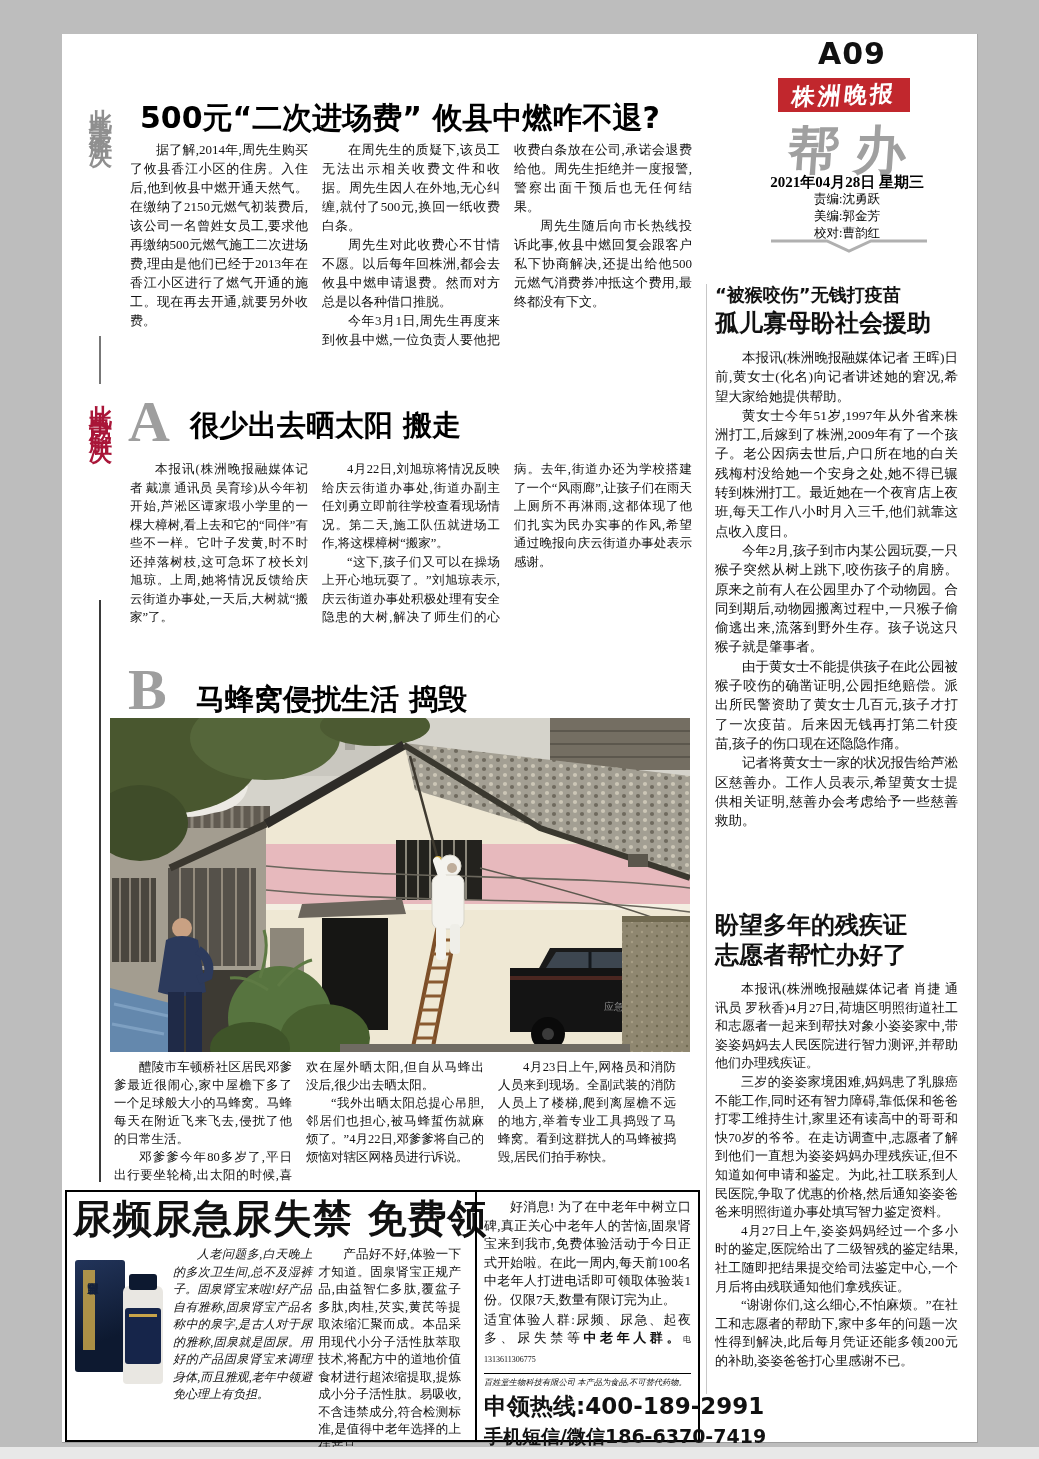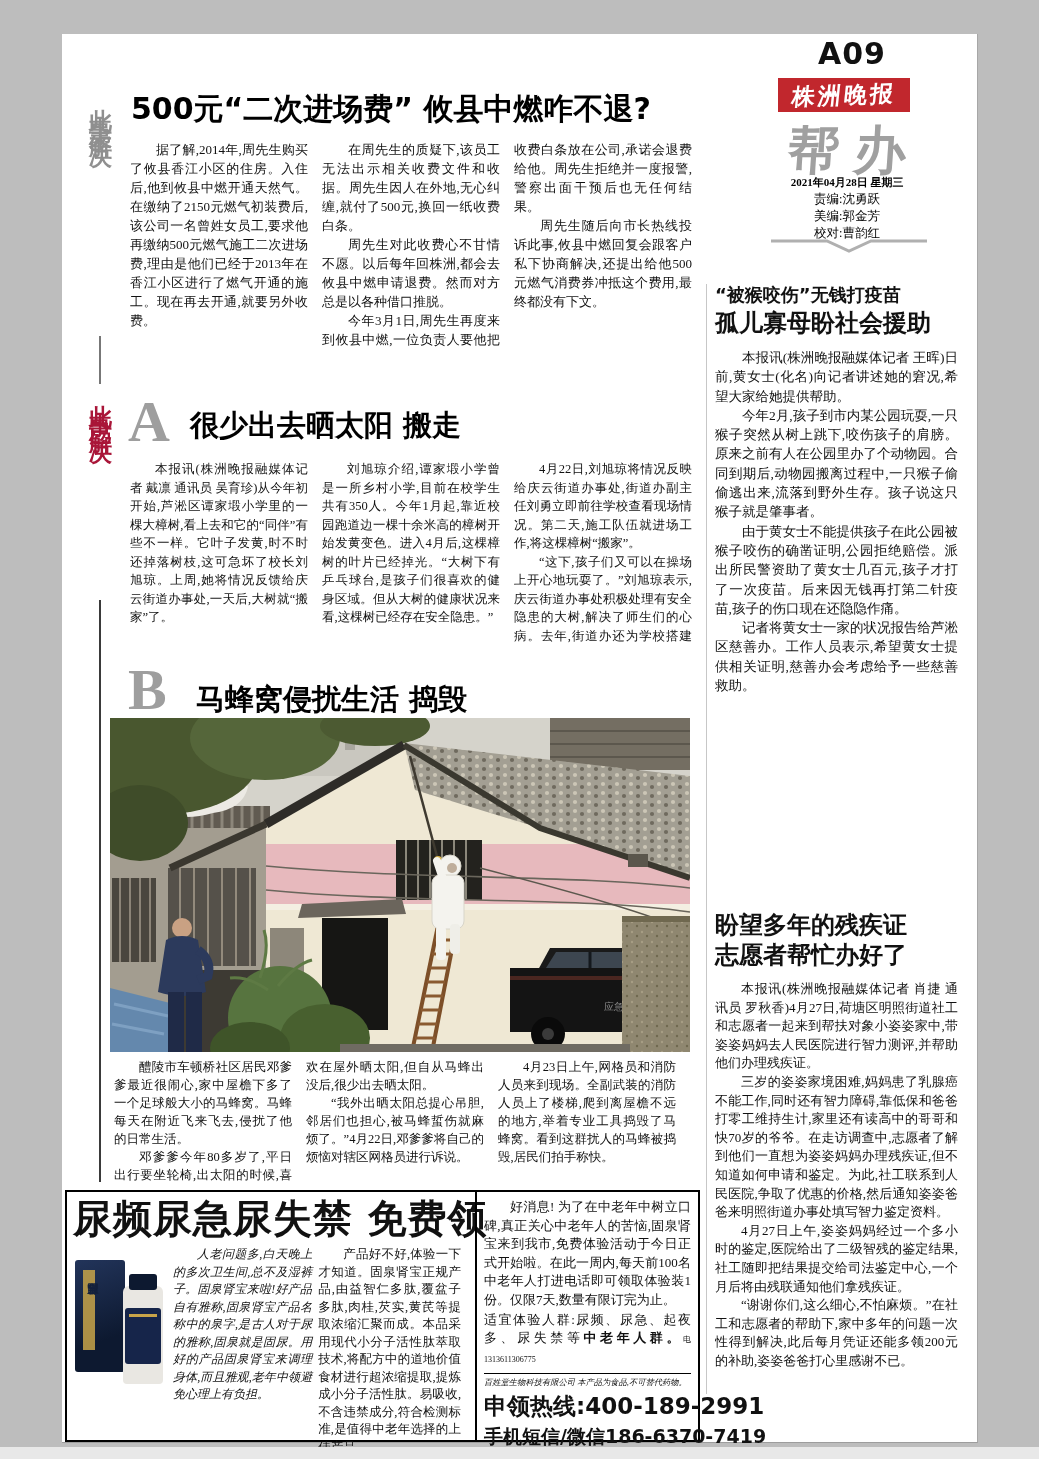--- a/index.html
+++ b/index.html
@@ -23,21 +23,21 @@
     font-family:"DejaVu Sans","Liberation Sans",sans-serif;font-weight:bold;font-size:30px;letter-spacing:1px;}
   .logo{position:absolute;left:716px;top:44px;width:132px;height:34px;background:#c1272d;
     display:flex;align-items:center;justify-content:center;}
   .logo span{color:#fff;font-weight:bold;font-size:23px;letter-spacing:3px;
     transform:skewX(-8deg) rotate(-2deg);font-family:"Liberation Serif",serif;}
   .section-name{position:absolute;left:700px;top:82px;width:170px;text-align:center;
     font-size:52px;font-weight:bold;color:#a0a0a0;letter-spacing:14px;text-indent:14px;
     transform:skewX(-4deg);font-family:"Liberation Serif",serif;}
   .dateblock{position:absolute;left:690px;top:140px;width:190px;text-align:center;
     font-size:12.5px;line-height:17px;color:#000;}
-  .dateblock .d0{font-size:11px;font-weight:bold;}
+  .dateblock .d0{font-size:15px;font-weight:bold;}
   .chevron{position:absolute;left:707px;top:204px;}
 
   
   .vlab{position:absolute;writing-mode:vertical-rl;text-orientation:upright;
     font-weight:bold;font-size:23px;letter-spacing:9px;
     font-family:"DejaVu Sans","Liberation Sans",sans-serif;}
   .vlab.unres{left:24px;top:56px;color:#8f8f8f;}
   .vlab.res{left:24px;top:352px;color:#a91538;}
   .vline1{position:absolute;left:37px;top:302px;width:2px;height:48px;background:#777;}
   .vline2{position:absolute;left:37px;top:566px;width:2px;height:582px;background:#3a3a3a;}
@@ -132,35 +132,34 @@
   </div>
   <svg class="chevron" width="160" height="16">
     <polyline points="2,3 58,3 80,13 102,3 158,3" fill="none" stroke="#b0b0b0" stroke-width="3"></polyline>
   </svg>
 
   <div class="vlab unres">此事未解决</div>
   <div class="vline1"></div>
   <div class="vlab res">此事已解决</div>
   <div class="vline2"></div>
 
-  <h1 class="headline-main" style="margin:3px">500元“二次进场费” 攸县中燃咋不退?</h1>
+  <h1 class="headline-main" style="margin:12px">500元“二次进场费” 攸县中燃咋不退?</h1>
   <div class="body-cols b1">
     <p>据了解,2014年,周先生购买了攸县香江小区的住房。入住后,他到攸县中燃开通天然气。在缴纳了2150元燃气初装费后,该公司一名曾姓女员工,要求他再缴纳500元燃气施工二次进场费,理由是他们已经于2013年在香江小区进行了燃气开通的施工。现在再去开通,就要另外收费。</p>
     <p>在周先生的质疑下,该员工无法出示相关收费文件和收据。周先生因人在外地,无心纠缠,就付了500元,换回一纸收费白条。</p>
     <p>周先生对此收费心不甘情不愿。以后每年回株洲,都会去攸县中燃申请退费。然而对方总是以各种借口推脱。</p>
     <p>今年3月1日,周先生再度来到攸县中燃,一位负责人要他把收费白条放在公司,承诺会退费给他。周先生拒绝并一度报警,警察出面干预后也无任何结果。</p>
     <p>周先生随后向市长热线投诉此事,攸县中燃回复会跟客户私下协商解决,还提出给他500元燃气消费券冲抵这个费用,最终都没有下文。</p>
 
   </div>
 
   <div class="big-letter la">A</div>
   <h2 class="headline-sub ha" style="margin:0">很少出去晒太阳 搬走</h2>
   <div class="body-cols b2">
     <p>本报讯(株洲晚报融媒体记者 戴凛 通讯员 吴育珍)从今年初开始,芦淞区谭家塅小学里的一棵大樟树,看上去和它的“同伴”有些不一样。它叶子发黄,时不时还掉落树枝,这可急坏了校长刘旭琼。上周,她将情况反馈给庆云街道办事处,一天后,大树就“搬家”了。</p>
-    <p>刘旭琼介绍,谭家塅小学曾是一所乡村小学,目前在校学生共有350人。今年1月起,靠近校园跑道边一棵十余米高的樟树开始发黄变色。进入4月后,这棵樟树的叶片已经掉光。“大树下有乒乓球台,是孩子们很喜欢的健身区域。但从大树的健康状况来看,这棵树已经存在安全隐患。”</p>
     <p>4月22日,刘旭琼将情况反映给庆云街道办事处,街道办副主任刘勇立即前往学校查看现场情况。第二天,施工队伍就进场工作,将这棵樟树“搬家”。</p>
     <p>“这下,孩子们又可以在操场上开心地玩耍了。”刘旭琼表示,庆云街道办事处积极处理有安全隐患的大树,解决了师生们的心病。去年,街道办还为学校搭建了一个“风雨廊”,让孩子们在雨天上厕所不再淋雨,这都体现了他们扎实为民办实事的作风,希望通过晚报向庆云街道办事处表示感谢。</p>
   </div>
 
   <div class="big-letter lb">B</div>
   <h2 class="headline-sub hb" style="margin:6px">马蜂窝侵扰生活 捣毁</h2>
 
   <svg class="photo" viewBox="0 0 580 334">
     <defs>
       <pattern id="tiles" width="14" height="9" patternUnits="userSpaceOnUse">
@@ -276,20 +275,21 @@
     <p>4月23日上午,网格员和消防人员来到现场。全副武装的消防人员上了楼梯,爬到离屋檐不远的地方,举着专业工具捣毁了马蜂窝。看到这群扰人的马蜂被捣毁,居民们拍手称快。</p>
 
   </div>
 
   <div class="col-divider"></div>
 
   <div class="r-kicker">“被猴咬伤”无钱打疫苗</div>
   <div class="r-head1">孤儿寡母盼社会援助</div>
   <div class="r-body rb1">
     <p>本报讯(株洲晚报融媒体记者 王晖)日前,黄女士(化名)向记者讲述她的窘况,希望大家给她提供帮助。</p>
+    <p>黄女士今年51岁,1997年从外省来株洲打工,后嫁到了株洲,2009年有了一个孩子。老公因病去世后,户口所在地的白关残梅村没给她一个安身之处,她不得已辗转到株洲打工。最近她在一个夜宵店上夜班,每天工作八小时月入三千,他们就靠这点收入度日。</p>
     <p>今年2月,孩子到市内某公园玩耍,一只猴子突然从树上跳下,咬伤孩子的肩膀。原来之前有人在公园里办了个动物园。合同到期后,动物园搬离过程中,一只猴子偷偷逃出来,流落到野外生存。孩子说这只猴子就是肇事者。</p>
     <p>由于黄女士不能提供孩子在此公园被猴子咬伤的确凿证明,公园拒绝赔偿。派出所民警资助了黄女士几百元,孩子才打了一次疫苗。后来因无钱再打第二针疫苗,孩子的伤口现在还隐隐作痛。</p>
     <p>记者将黄女士一家的状况报告给芦淞区慈善办。工作人员表示,希望黄女士提供相关证明,慈善办会考虑给予一些慈善救助。</p>
 
   </div>
 
   <div class="r-head2">
     <div>盼望多年的残疾证</div>
     <div>志愿者帮忙办好了</div>
   </div>

